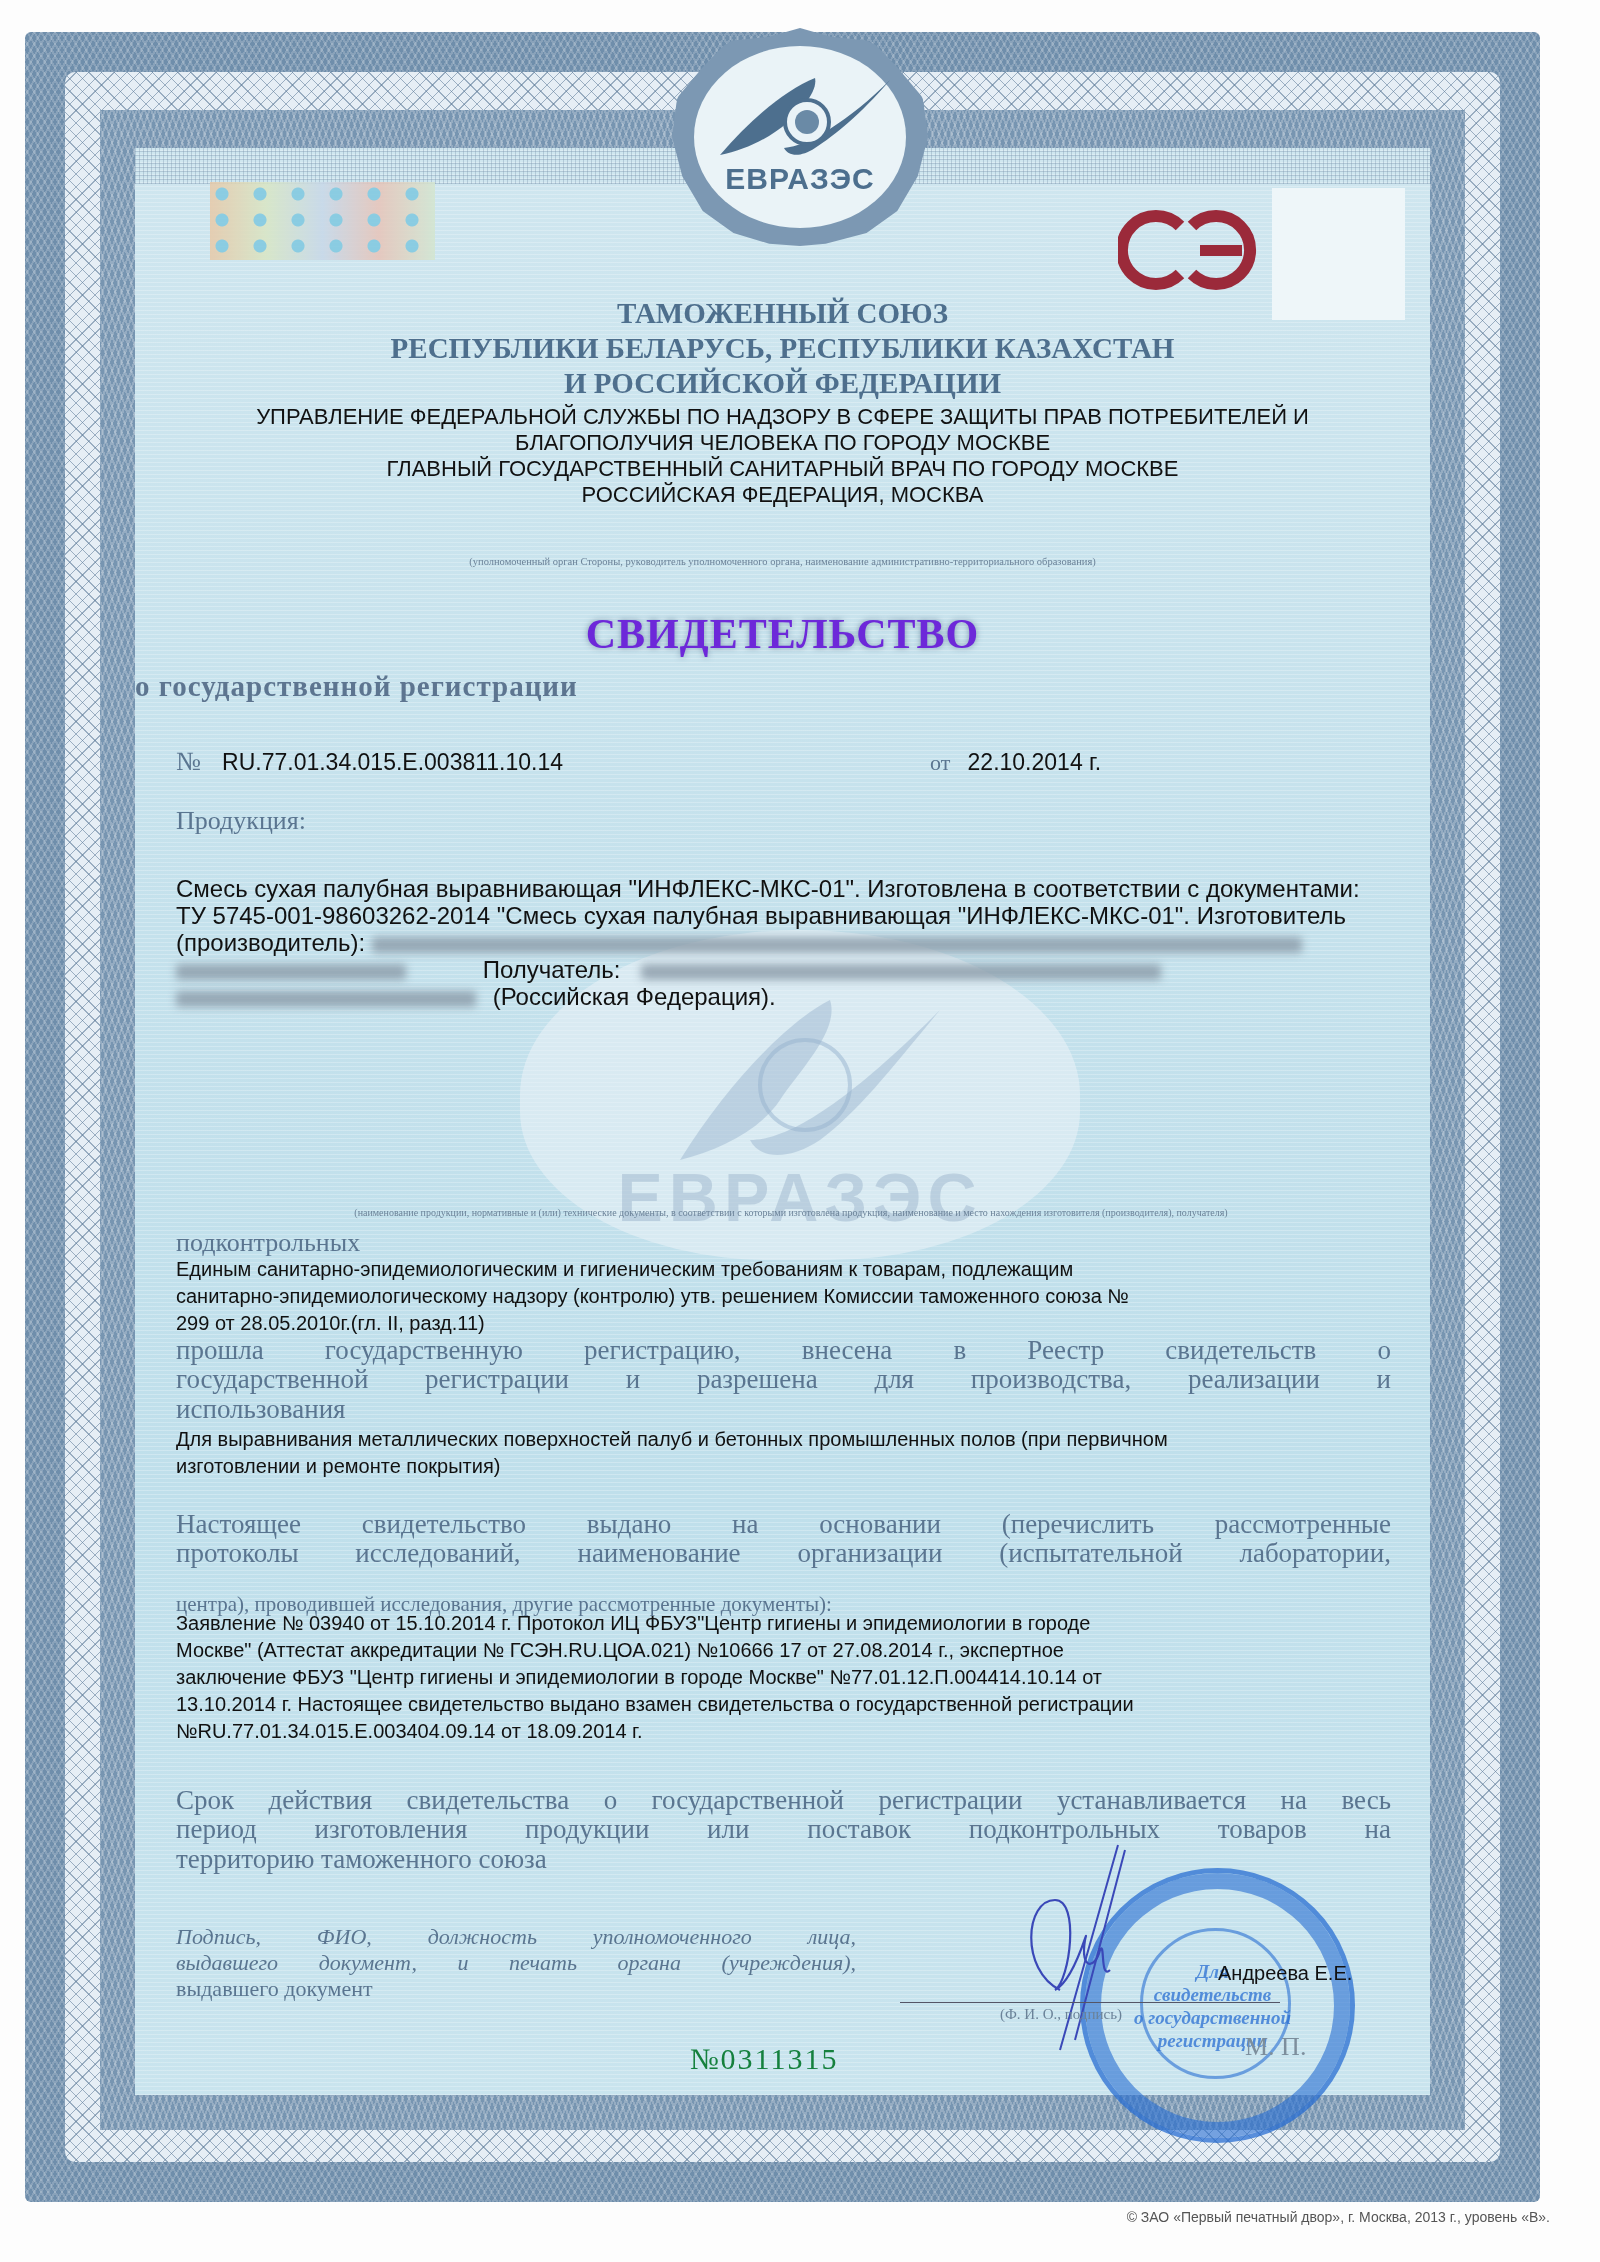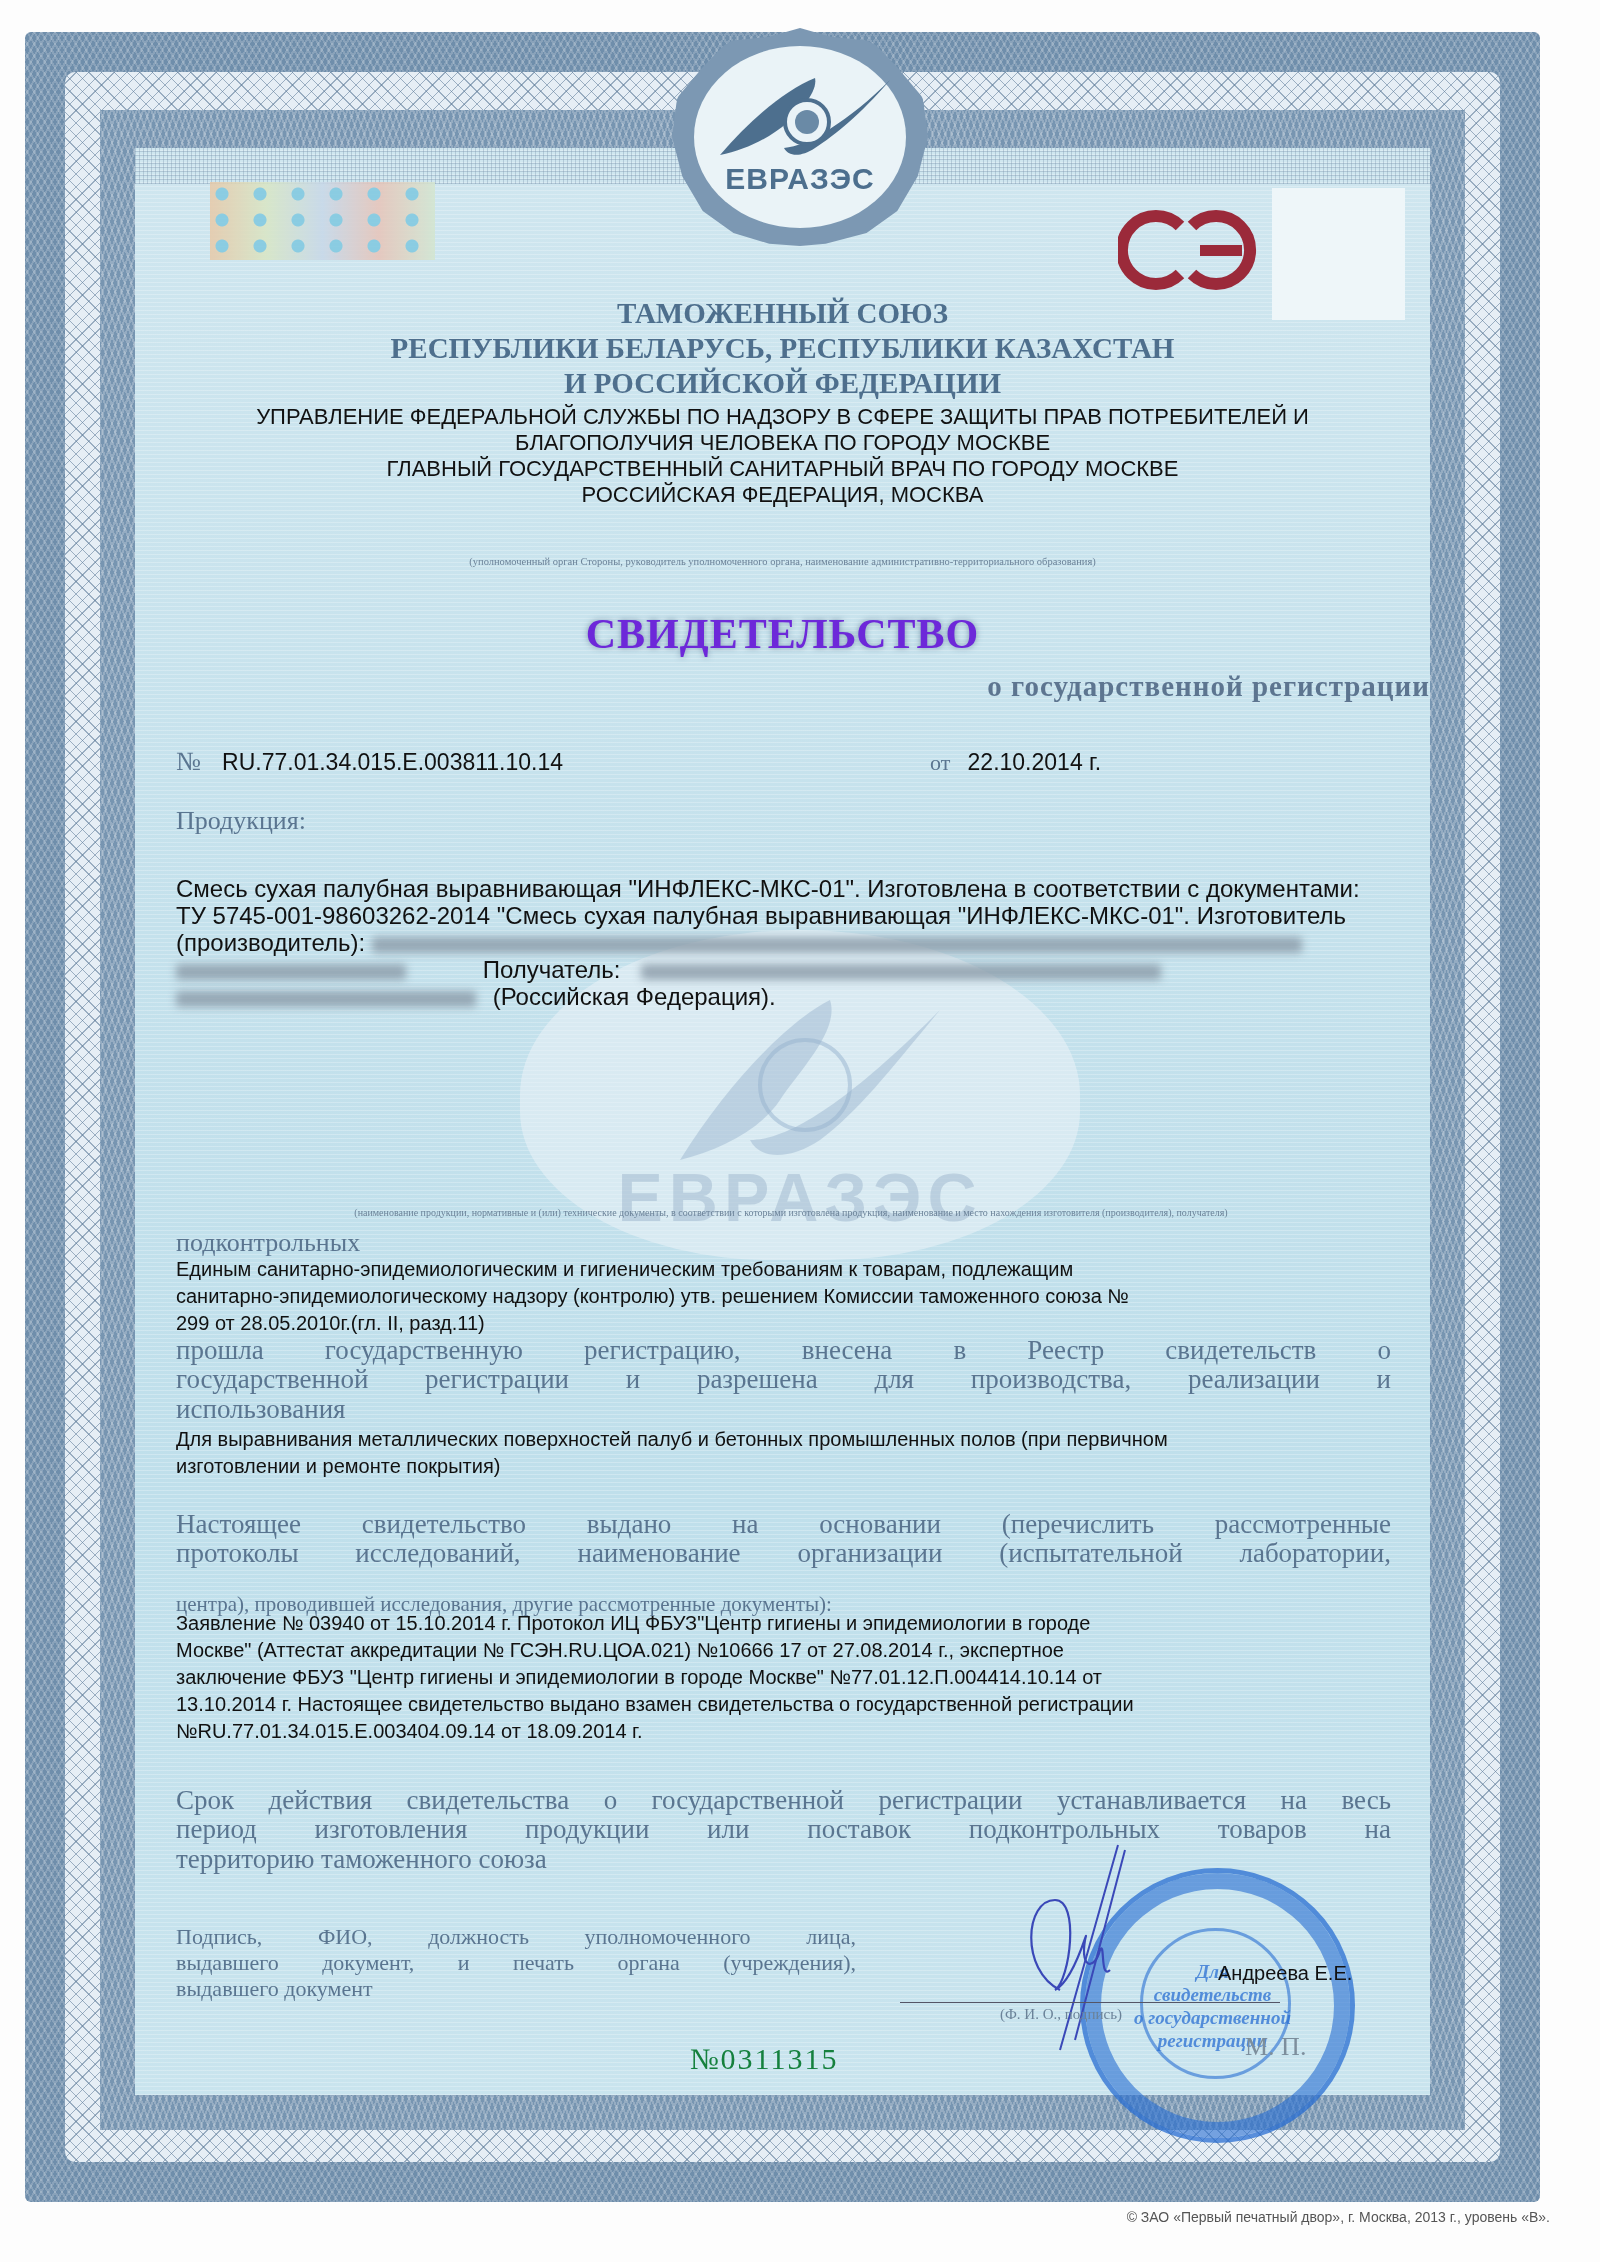--- a/index.html
+++ b/index.html
@@ -150,21 +150,21 @@
 
 <div class="abs black" style="left:135px;top:404px;width:1295px;text-align:center;font-size:22px;line-height:26px;">
   <div>УПРАВЛЕНИЕ ФЕДЕРАЛЬНОЙ СЛУЖБЫ ПО НАДЗОРУ В СФЕРЕ ЗАЩИТЫ ПРАВ ПОТРЕБИТЕЛЕЙ И</div>
   <div>БЛАГОПОЛУЧИЯ ЧЕЛОВЕКА ПО ГОРОДУ МОСКВЕ</div>
   <div>ГЛАВНЫЙ ГОСУДАРСТВЕННЫЙ САНИТАРНЫЙ ВРАЧ ПО ГОРОДУ МОСКВЕ</div>
   <div>РОССИЙСКАЯ ФЕДЕРАЦИЯ, МОСКВА</div>
 </div>
 <div class="abs small-caption" style="left:160px;top:556px;width:1245px;font-family:Liberation Serif, serif;">(уполномоченный орган Стороны, руководитель уполномоченного органа, наименование административно-территориального образования)</div>
 
 <div class="abs serif" style="left:135px;top:610px;width:1295px;text-align:center;font-size:42px;font-weight:bold;color:#6d28d9;text-shadow:0 0 6px rgba(60,90,120,.55);letter-spacing:1px;">СВИДЕТЕЛЬСТВО</div>
-<div class="abs serif" style="left:135px;top:670px;width:1295px;text-align:right;font-size:29px;font-weight:bold;color:#5d7590;letter-spacing:1px;">о государственной регистрации</div>
+<div class="abs serif" style="left:135px;top:670px;width:1295px;text-align:left;font-size:29px;font-weight:bold;color:#5d7590;letter-spacing:1px;">о государственной регистрации</div>
 
 <div class="abs" style="left:176px;top:746px;font-size:26px;">
   <span class="serif" style="color:#5a7590;">№</span>
   <span class="black" style="margin-left:14px;font-size:23px;">RU.77.01.34.015.E.003811.10.14</span>
 </div>
 <div class="abs" style="left:930px;top:746px;font-size:26px;">
   <span class="serif" style="color:#5a7590;font-size:22px;">от</span>
   <span class="black" style="margin-left:10px;font-size:23px;">22.10.2014 г.</span>
 </div>
 
@@ -217,21 +217,21 @@
   <div>13.10.2014 г. Настоящее свидетельство выдано взамен свидетельства о государственной регистрации</div>
   <div>№RU.77.01.34.015.E.003404.09.14 от 18.09.2014 г.</div>
 </div>
 
 <div class="abs grey-serif" style="left:176px;top:1786px;width:1215px;font-size:27px;line-height:29px;text-align:justify;text-align-last:justify;">
   <div>Срок действия свидетельства о государственной регистрации устанавливается на весь</div>
   <div>период изготовления продукции или поставок подконтрольных товаров на</div>
 </div>
 <div class="abs grey-serif" style="left:176px;top:1844px;font-size:27px;">территорию таможенного союза</div>
 
-<div class="abs grey-serif" style="left:176px;top:1924px;width:680px;font-size:22px;line-height:26px;text-align:justify;text-align-last:justify;">
+<div class="abs grey-serif" style="left:176px;top:1924px;width:680px;font-size:22px;line-height:26px;text-align:justify;text-align-last:justify;font-style:italic;">
   <div>Подпись, ФИО, должность уполномоченного лица,</div>
   <div>выдавшего документ, и печать органа (учреждения),</div>
 </div>
 <div class="abs grey-serif" style="left:176px;top:1976px;font-size:22px;">выдавшего документ</div>
 
 <div class="stamp"></div>
 <div class="stamp-inner"></div>
 <div class="stamp-text">
   <div>Для</div>
   <div>свидетельств</div>

